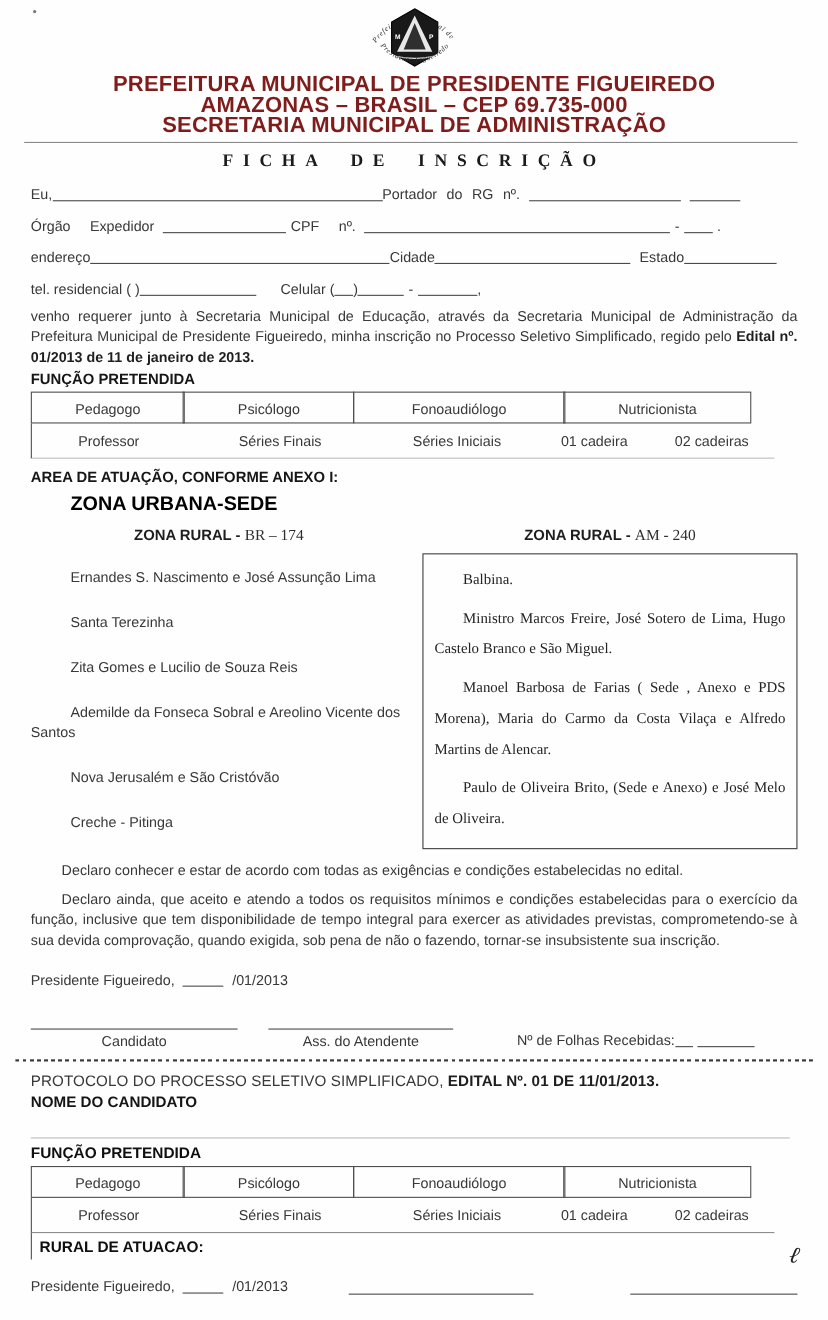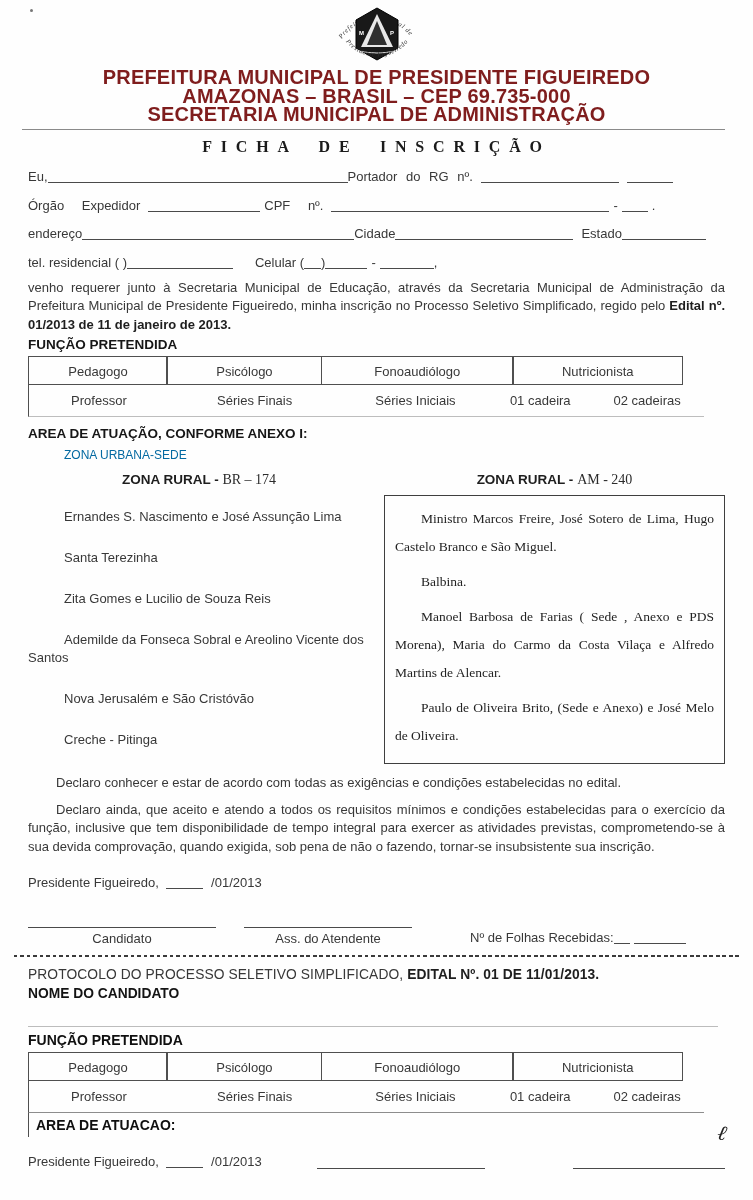--- a/index.html
+++ b/index.html
@@ -31,21 +31,21 @@
   .trow1{display:flex;}
   .trow1 .cell{border:1.6px solid #4f4f4f;margin-left:-1.6px;height:29px;line-height:29px;text-align:center;box-sizing:border-box;}
   .trow1 .cell:first-child{margin-left:0;}
   .trow2{display:flex;border-left:1.6px solid #4f4f4f;height:31px;line-height:31px;}
   .trow2 span{display:inline-block;text-align:center;}
   .t1 .trow2{border-bottom:1px solid #bdbdbd;}
   .t2 .trow2{border-bottom:1.2px solid #8d8d8d;}
   .c1{width:140px;} .c2{width:156px;} .c3{width:193px;} .c4{width:171px;}
   .d1{width:140px;} .d2{width:172px;} .d3{width:150px;} .d4{width:100px;} .d5{width:114px;}
   
-  .zurb{font-weight:normal;color:#0369a1;font-size:12px;margin:7px 0 0 36px;}
+  .zurb{font-weight:bold;color:#000000;font-size:18px;margin:7px 0 0 36px;}
   .cols{display:flex;margin-top:10px;}
   .colL{width:342px;flex:0 0 342px;}
   .colR{flex:1;margin-left:14px;}
   .colhead{text-align:center;font-weight:bold;color:#161616;font-size:13.5px;}
   .serif{font-family:"Liberation Serif", serif;font-weight:normal;color:#2c2c2c;font-size:14px;}
   .zlist{margin-top:20px;}
   .zitem{line-height:18px;margin-bottom:23px;text-indent:36px;}
   .zitem:last-child{margin-bottom:0;}
   .ambox{border:1.5px solid #3f3f3f;margin-top:7px;padding:2px 10px 6px 10px;
          font-family:"Liberation Serif", serif;color:#232323;font-size:13.5px;}
@@ -153,22 +153,22 @@
         <div class="zitem">Santa Terezinha</div>
         <div class="zitem">Zita Gomes e Lucilio de Souza Reis</div>
         <div class="zitem">Ademilde da Fonseca Sobral e Areolino Vicente dos Santos</div>
         <div class="zitem">Nova Jerusalém e São Cristóvão</div>
         <div class="zitem">Creche - Pitinga</div>
       </div>
     </div>
     <div class="colR">
       <div class="colhead"><b>ZONA RURAL -</b> <span class="serif">AM - 240</span></div>
       <div class="ambox">
+        <p>Balbina.</p>
         <p>Ministro Marcos Freire, José Sotero de Lima, Hugo Castelo Branco e São Miguel.</p>
-        <p>Balbina.</p>
         <p>Manoel Barbosa de Farias ( Sede , Anexo e PDS Morena), Maria do Carmo da Costa Vilaça e Alfredo Martins de Alencar.</p>
         <p>Paulo de Oliveira Brito, (Sede e Anexo) e José Melo de Oliveira.</p>
       </div>
     </div>
   </div>
 
   <p class="decl">Declaro conhecer e estar de acordo com todas as exigências e condições estabelecidas no edital.</p>
   <p class="decl just" style="margin-top:8px">Declaro ainda, que aceito e atendo a todos os requisitos mínimos e condições estabelecidas para o exercício da função, inclusive que tem disponibilidade de tempo integral para exercer as atividades previstas, comprometendo-se à sua devida comprovação, quando exigida, sob pena de não o fazendo, tornar-se insubsistente sua inscrição.</p>
 
   <div class="dateline">
@@ -209,21 +209,21 @@
     <div class="trow2">
       <span class="d1">Professor</span>
       <span class="d2">Séries Finais</span>
       <span class="d3">Séries Iniciais</span>
       <span class="d4">01 cadeira</span>
       <span class="d5">02 cadeiras</span>
     </div>
   </div>
 
   <div class="area2">
-    <span>AREA DE ATUACAO:</span>
+    <span>RURAL DE ATUACAO:</span>
     <span class="pen">ℓ</span>
   </div>
 
   <div class="date2">
     <span class="dtxt">
       <span>Presidente Figueiredo,</span>
       <span class="fill gapS" style="width:37px"></span>
       <span class="gapS">/01/2013</span>
     </span>
     <span class="fill fillA" style="width:172px"></span>

